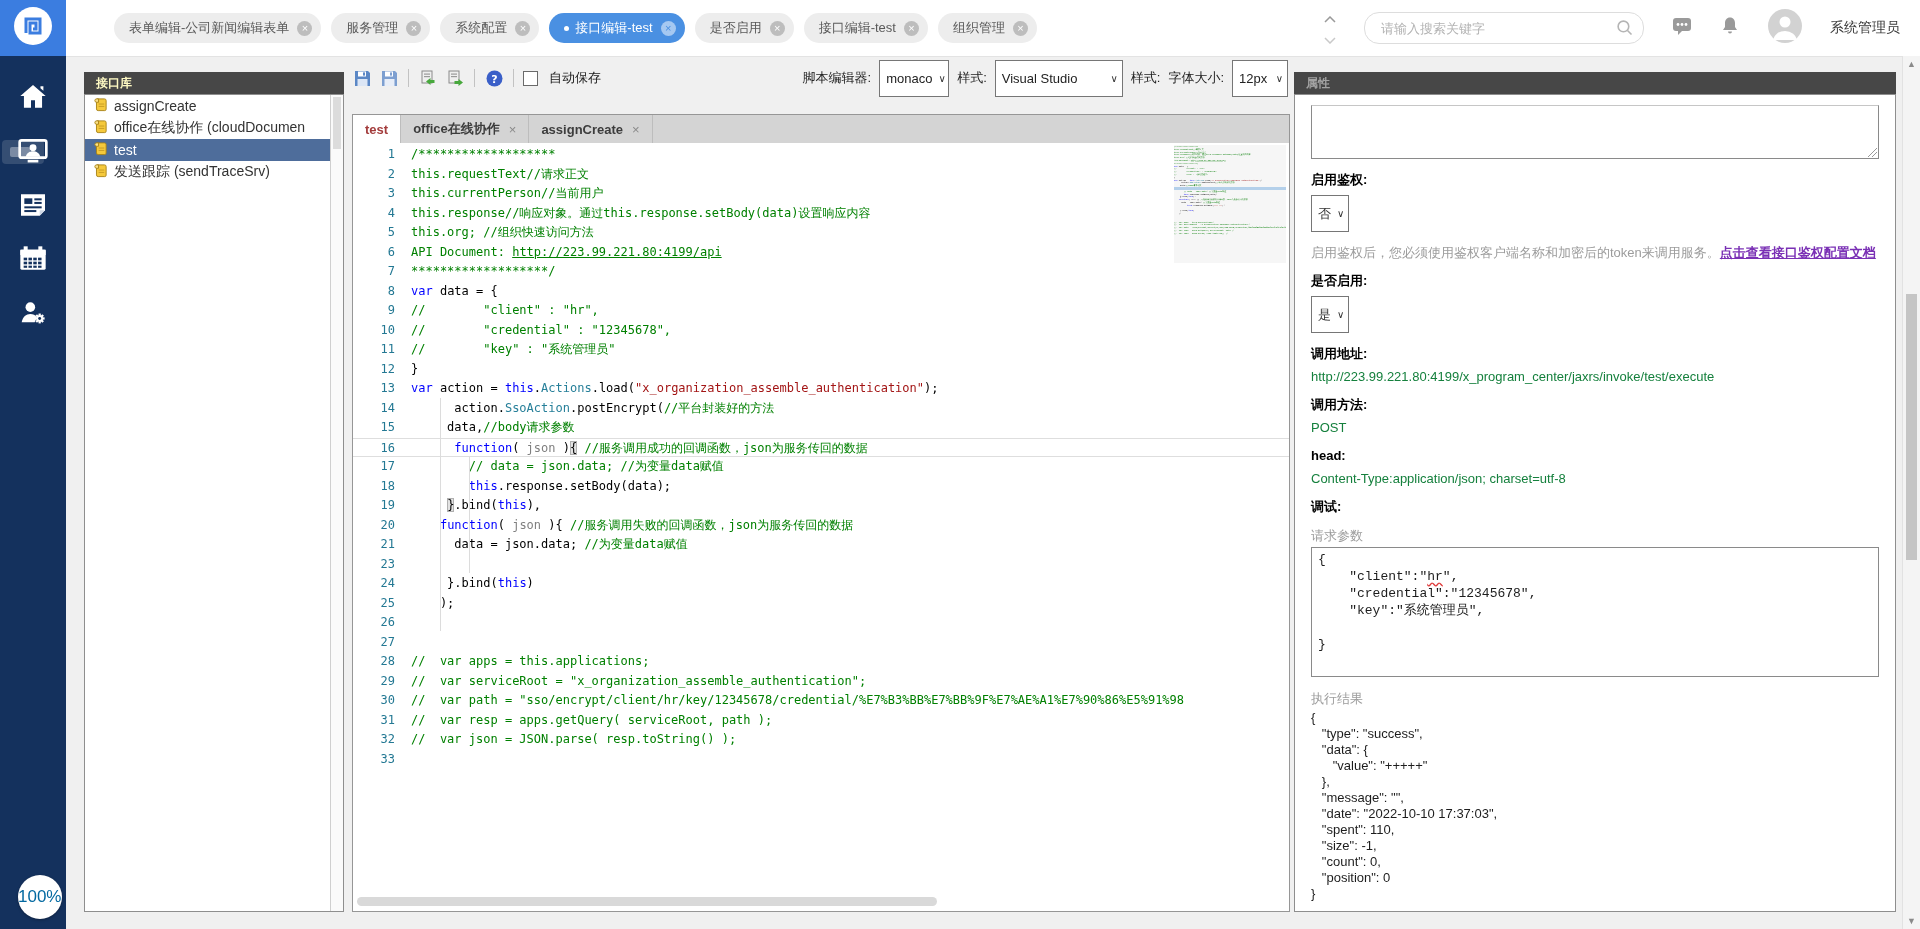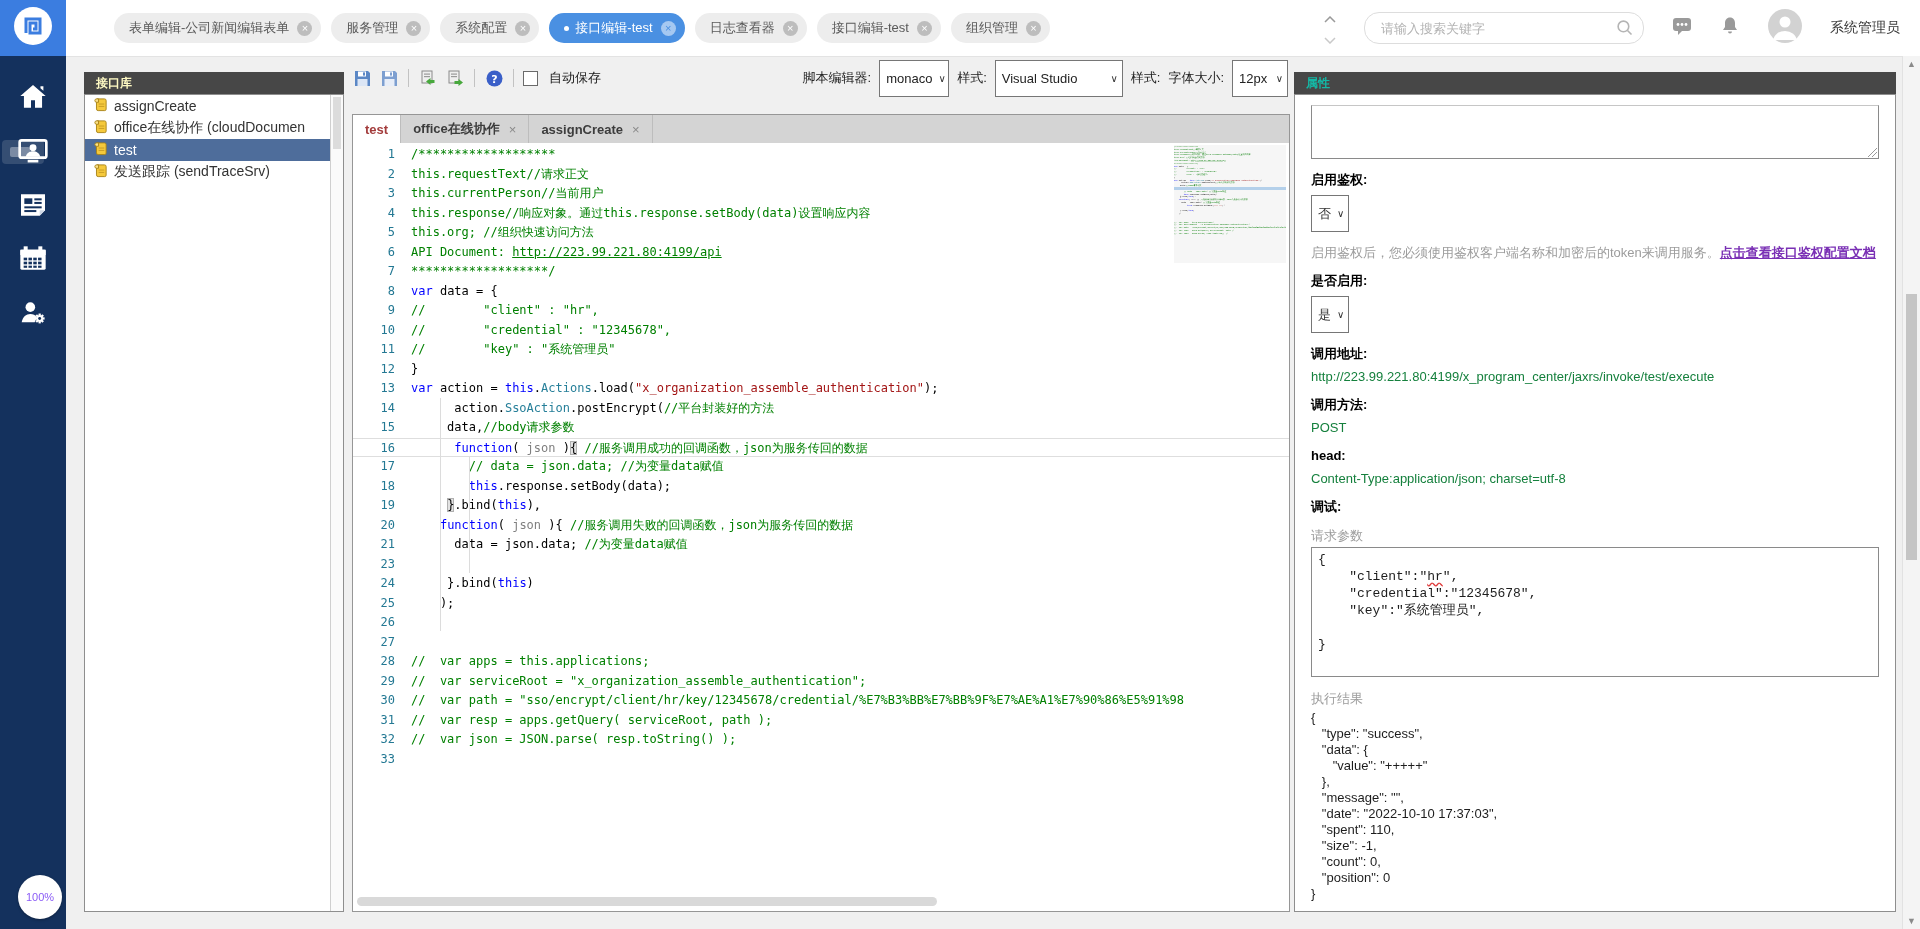--- a/index.html
+++ b/index.html
@@ -25,21 +25,21 @@
   .search .mag{position:absolute;right:10px;top:6px;}
   .uname{font-size:14px;color:#3a3a3a;}
 
   
   .sidebar{position:absolute;left:0;top:56px;width:66px;bottom:0;background:#14315d;}
   .side-item{width:66px;height:54px;display:flex;align-items:center;justify-content:center;cursor:pointer;}
   .side-stack{display:flex;flex-direction:column;padding-top:16px;}
   .side-pop{position:absolute;left:2px;top:84px;width:42px;height:24px;border-radius:4px;background:rgba(255,255,255,.14);}
   .side-pop i{position:absolute;left:8px;top:7px;width:20px;height:10px;background:rgba(255,255,255,.35);display:block;border-radius:2px;}
   .zoom-bubble{position:absolute;left:18px;top:819px;width:44px;height:44px;border-radius:50%;background:#fff;
-        display:flex;align-items:center;justify-content:center;font-size:11px;color:#8b5cf6;box-shadow:0 1px 3px rgba(0,0,0,.3);}
+        display:flex;align-items:center;font-size:17px;color:#0369a1;box-shadow:0 1px 3px rgba(0,0,0,.3);}
 
   
   .library{position:absolute;left:84px;top:72px;width:260px;height:840px;}
   .lib-header{height:22px;background:#474747;color:#fef9c3;font-size:12px;line-height:22px;padding-left:12px;font-weight:bold;}
   .lib-body{position:absolute;left:0;top:22px;right:0;bottom:0;background:#fff;border:1px solid #8e8e8e;overflow:hidden;}
   .lib-scroll{position:absolute;right:0;top:0;bottom:0;width:12px;border-left:1px solid #cfcfcf;background:#fafafa;}
   .lib-scroll i{position:absolute;left:2px;top:2px;width:8px;height:52px;background:#dcdcdc;display:block;}
   .lib-item{display:flex;align-items:center;height:22px;padding-left:8px;font-size:14px;color:#333;cursor:pointer;white-space:nowrap;}
   .lib-item .lbl{margin-left:6px;overflow:hidden;text-overflow:clip;}
   .lib-item.selected{background:#4e6d9b;color:#fff;}
@@ -78,21 +78,21 @@
   #g2{left:116px;top:314px;height:116px;}
   .minimap{position:absolute;right:3px;top:2px;width:112px;height:120px;overflow:hidden;background:#fff;}
   .mm-slider{position:absolute;left:0;right:0;top:0;height:118px;background:rgba(128,128,128,.07);}
   .mm-cur{position:absolute;left:0;right:0;top:42px;height:3px;background:#b8d7f3;}
   #mm-inner{transform:scale(0.2);transform-origin:0 0;width:560px;}
   .mm-line{font:10px/14px "DejaVu Sans Mono",monospace;height:14px;white-space:pre;}
   .ed-hscroll{position:absolute;left:4px;bottom:5px;height:9px;width:62%;border-radius:5px;background:#d9d9d9;cursor:pointer;}
 
   
   .props{position:absolute;left:1294px;top:72px;width:602px;height:840px;}
-  .props-header{height:22px;background:#474747;color:#14b8a6;font-size:12px;line-height:22px;padding-left:12px;font-weight:bold;}
+  .props-header{height:22px;background:#474747;color:#a3a3a3;font-size:12px;line-height:22px;padding-left:12px;font-weight:bold;}
   .props-body{position:absolute;left:0;top:22px;right:0;bottom:0;background:#fff;border:1px solid #8e8e8e;
         padding:10px 16px;box-sizing:border-box;overflow:hidden;font-size:13px;}
   .p-ta{height:52px;border:1px solid #8a8a8a;border-top-color:#c6c6c6;position:relative;background:#fff;cursor:text;}
   .p-ta .grip{position:absolute;right:1px;bottom:1px;width:9px;height:9px;
         background:linear-gradient(135deg,transparent 45%,#999 45% 52%,transparent 52% 68%,#999 68% 75%,transparent 75%);}
   .p-label{font-weight:bold;color:#000;margin-top:13px;line-height:15px;}
   .fsel.small{width:38px;margin-top:8px;}
   .p-help{color:#9c9c9c;margin-top:13px;line-height:15px;}
   .p-help a{color:#7a30b5;font-weight:bold;text-decoration:underline;cursor:pointer;}
   .p-value{color:#15803d;margin-top:8px;line-height:15px;}
@@ -137,21 +137,21 @@
         <div class="pill">
           <span class="pl">系统配置</span>
           <span class="px">×</span>
         </div>
         <div class="pill active">
           <span class="dot"></span>
           <span class="pl">接口编辑-test</span>
           <span class="px">×</span>
         </div>
         <div class="pill">
-          <span class="pl">日志查看器</span>
+          <span class="pl">是否启用</span>
           <span class="px">×</span>
         </div>
         <div class="pill">
           <span class="pl">接口编辑-test</span>
           <span class="px">×</span>
         </div>
         <div class="pill">
           <span class="pl">组织管理</span>
           <span class="px">×</span>
         </div>

